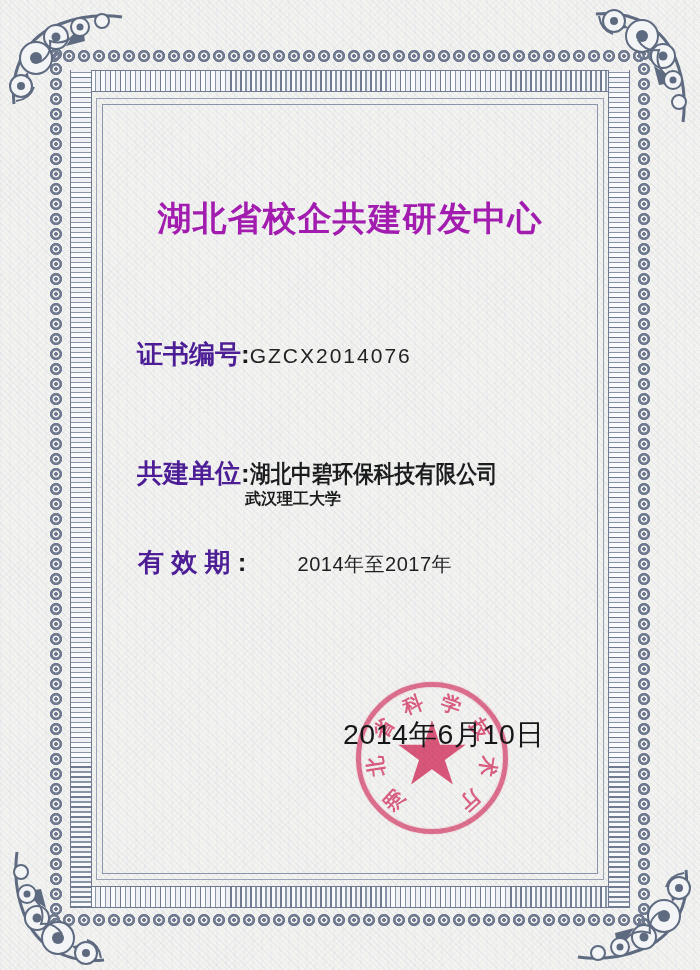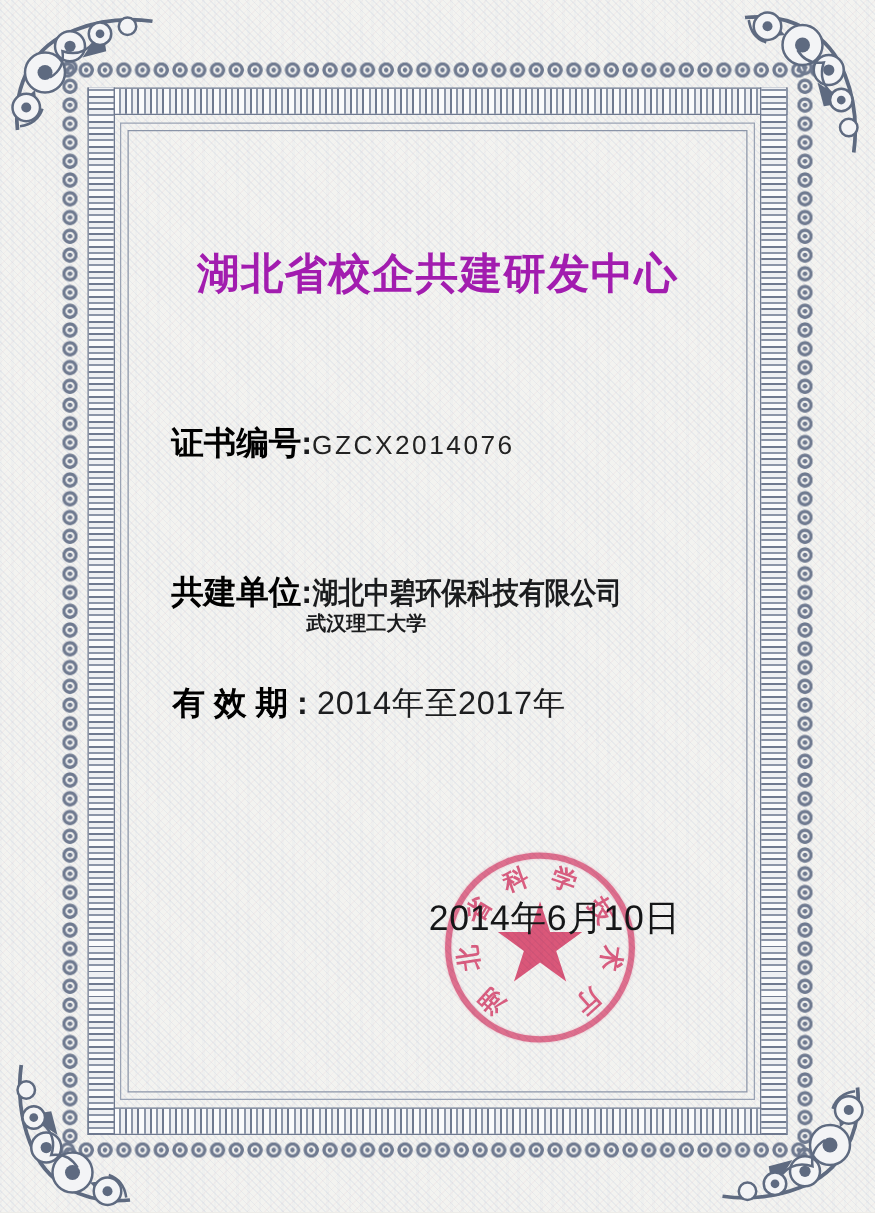--- a/index.html
+++ b/index.html
@@ -57,33 +57,33 @@
   .corner.br{bottom:2px;right:6px;transform:rotate(180deg);}
   .corner.bl{bottom:2px;left:6px;transform:rotate(270deg);}
 
   
   .title{
     position:absolute;top:196px;left:0;right:0;text-align:center;
     font-family:"DejaVu Serif",serif;font-weight:700;font-size:34px;
     letter-spacing:1px;color:#a21caf;
   }
   .row{position:absolute;white-space:nowrap;}
-  .lbl{font-weight:700;font-size:26px;color:#000000;}
+  .lbl{font-weight:700;font-size:26px;color:#4c1d95;}
   .sep{font-weight:700;font-size:26px;color:#191a1c;}
   .row1{top:337px;left:137px;}
   .row1 .val{font-size:21px;font-weight:400;letter-spacing:2px;color:#222;}
   .row2{top:396px;left:137px;}
   .row2 .val{display:inline-block;font-size:22px;font-weight:700;
     transform:scaleX(0.78);transform-origin:0 70%;letter-spacing:0.5px;}
   .row3{top:456px;left:137px;text-align:center;}
   .row3 .val{display:inline-block;font-size:24px;font-weight:700;
     transform:scaleX(0.86);transform-origin:0 70%;}
   .row3b{top:489px;left:245px;font-size:16px;font-weight:700;}
   .row4{top:545px;left:138px;}
-  .row4 .val{font-size:26px;font-weight:400;letter-spacing:0.5px;color:#1d1e20;}
+  .row4 .val{font-size:20px;font-weight:400;letter-spacing:0.5px;color:#1d1e20;margin-left:44px;}
   .date{position:absolute;top:716px;left:343px;font-size:28.5px;font-weight:400;
     letter-spacing:0.5px;color:#151617;z-index:3;}
 
   
   .seal{position:absolute;left:356px;top:682px;width:152px;height:152px;
     mix-blend-mode:multiply;z-index:2;}
   .seal-ring{position:absolute;inset:0;border-radius:50%;
     border:5px solid rgba(225,63,109,0.72);
     box-shadow:0 0 2px rgba(225,63,109,0.35), inset 0 0 2px rgba(225,63,109,0.3);}
   .seal-star{position:absolute;left:50%;top:50%;

